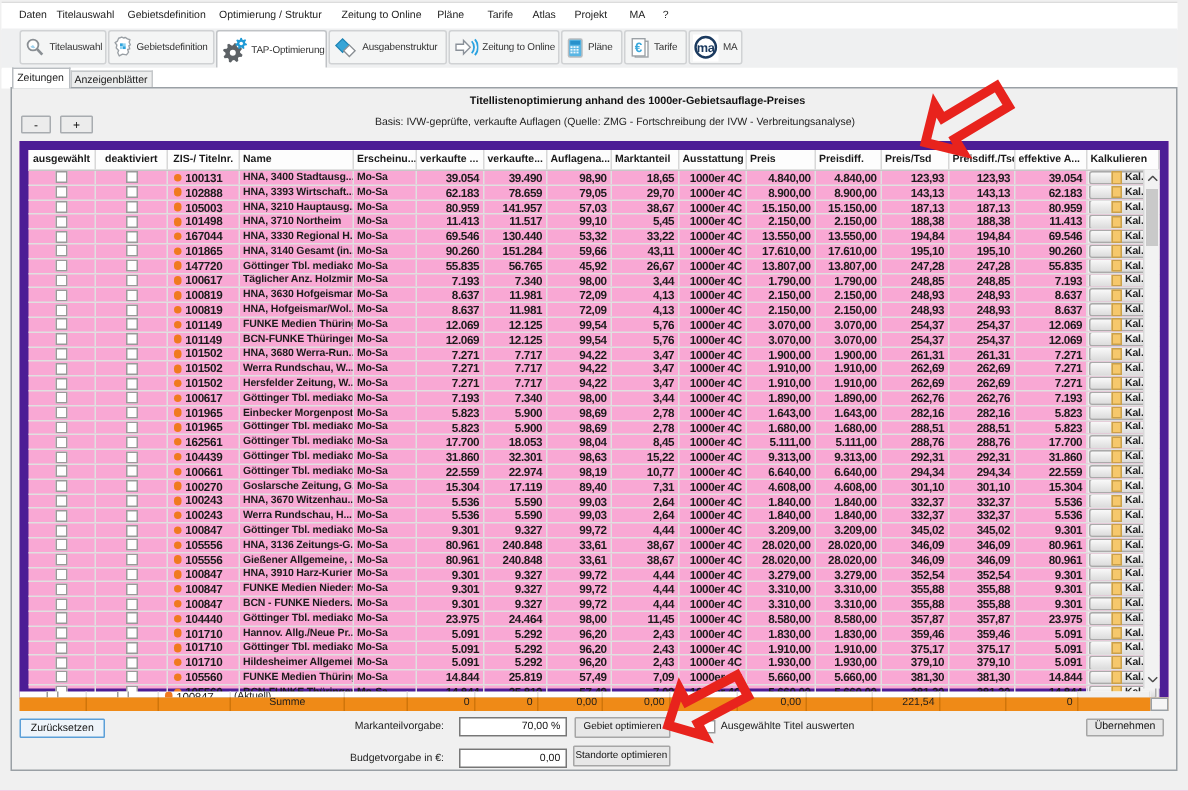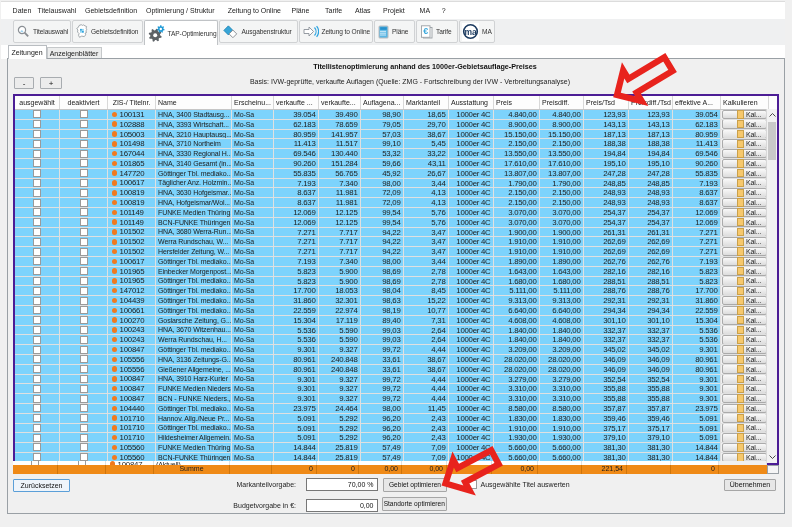--- a/index.html
+++ b/index.html
@@ -16,21 +16,21 @@
 #tabstrip{position:absolute;left:1px;top:45px;width:784px;height:14px;background:#fff;}
 .tab{position:absolute;font-size:7px;display:flex;align-items:center;justify-content:center;box-sizing:border-box;}
 #tab1{left:6.5px;top:0px;width:39px;height:14px;background:#fff;border:1px solid #b9bdc1;border-bottom:none;z-index:2;}
 #tab2{left:45.5px;top:2px;width:55px;height:12px;background:#eceded;border:1px solid #c5c8ca;border-bottom:none;}
 
 #panel{position:absolute;left:7px;top:58px;width:778px;height:456px;background:#f0f0f0;border:1px solid #9aa0a5;box-sizing:border-box;}
 #title{position:absolute;left:240px;top:61.5px;width:370px;text-align:center;font-size:7.2px;font-weight:bold;color:#111;}
 #subtitle{position:absolute;left:240px;top:77.5px;width:340px;text-align:center;font-size:7px;color:#222;}
 .pm{position:absolute;background:#ececec;border:1px solid #a8acb0;border-radius:1px;font-size:8px;display:flex;align-items:center;justify-content:center;color:#111;box-sizing:border-box;}
 
-#table{position:absolute;left:13px;top:94px;width:766px;height:371px;background:#7dd3fc;border:2px solid #4c1d95;box-sizing:border-box;}
+#table{position:absolute;left:13px;top:94px;width:766px;height:371px;background:#f9a8d4;border:6px solid #4c1d95;box-sizing:border-box;font-weight:bold;}
 #thead{display:flex;height:13px;border-bottom:1px solid #c6c6c6;background:#fdfdfd;}
 #thead .th{font-size:7px;color:#1a1a1a;border-right:1px solid #d8d8d8;box-sizing:border-box;display:flex;align-items:center;overflow:hidden;white-space:nowrap;flex:none;padding-left:2px;}
 #thead .th.cen{justify-content:center;padding-left:0;}
 #tbody{position:relative;width:754px;}
 .tr .c:nth-child(1){width:45px;}.tr .c:nth-child(2){width:48px;}.tr .c:nth-child(3){width:48px;}.tr .c:nth-child(4){width:76px;}.tr .c:nth-child(5){width:42px;}.tr .c:nth-child(6){width:45px;}.tr .c:nth-child(7){width:42px;}.tr .c:nth-child(8){width:43px;}.tr .c:nth-child(9){width:45px;}.tr .c:nth-child(10){width:45px;}.tr .c:nth-child(11){width:46px;}.tr .c:nth-child(12){width:44px;}.tr .c:nth-child(13){width:45px;}.tr .c:nth-child(14){width:44px;}.tr .c:nth-child(15){width:48px;}.tr .c:nth-child(16){width:48px;}
 .tr{display:flex;height:9.81px;box-sizing:border-box;border-bottom:1px solid #e0e0e0;overflow:hidden;}
 .c{flex:none;box-sizing:border-box;border-right:1px solid #e0e0e0;font-size:7px;line-height:9px;color:#1c1c1c;overflow:hidden;white-space:nowrap;letter-spacing:-0.1px;}
 .c0{display:flex;align-items:center;justify-content:center;}
 .c1{display:flex;align-items:center;justify-content:center;}
 .cb{width:8px;height:8px;background:#fff;border:1px solid #9a9a9a;display:block;box-sizing:border-box;}
@@ -660,21 +660,21 @@
       </div>
 <div class="tr">
         <div class="c c0">
           <span class="cb"></span>
         </div>
         <div class="c c1">
           <span class="cb"></span>
         </div>
         <div class="c c2">
           <span class="dot"></span>
-          <span class="zis">147012</span>
+          <span class="zis">162561</span>
         </div>
         <div class="c c3">Göttinger Tbl. mediako...</div>
         <div class="c c4">Mo-Sa</div>
         <div class="c num">17.700</div>
         <div class="c num">18.053</div>
         <div class="c num">98,04</div>
         <div class="c num">8,45</div>
         <div class="c num">1000er 4C</div>
         <div class="c num">5.111,00</div>
         <div class="c num">5.111,00</div>

